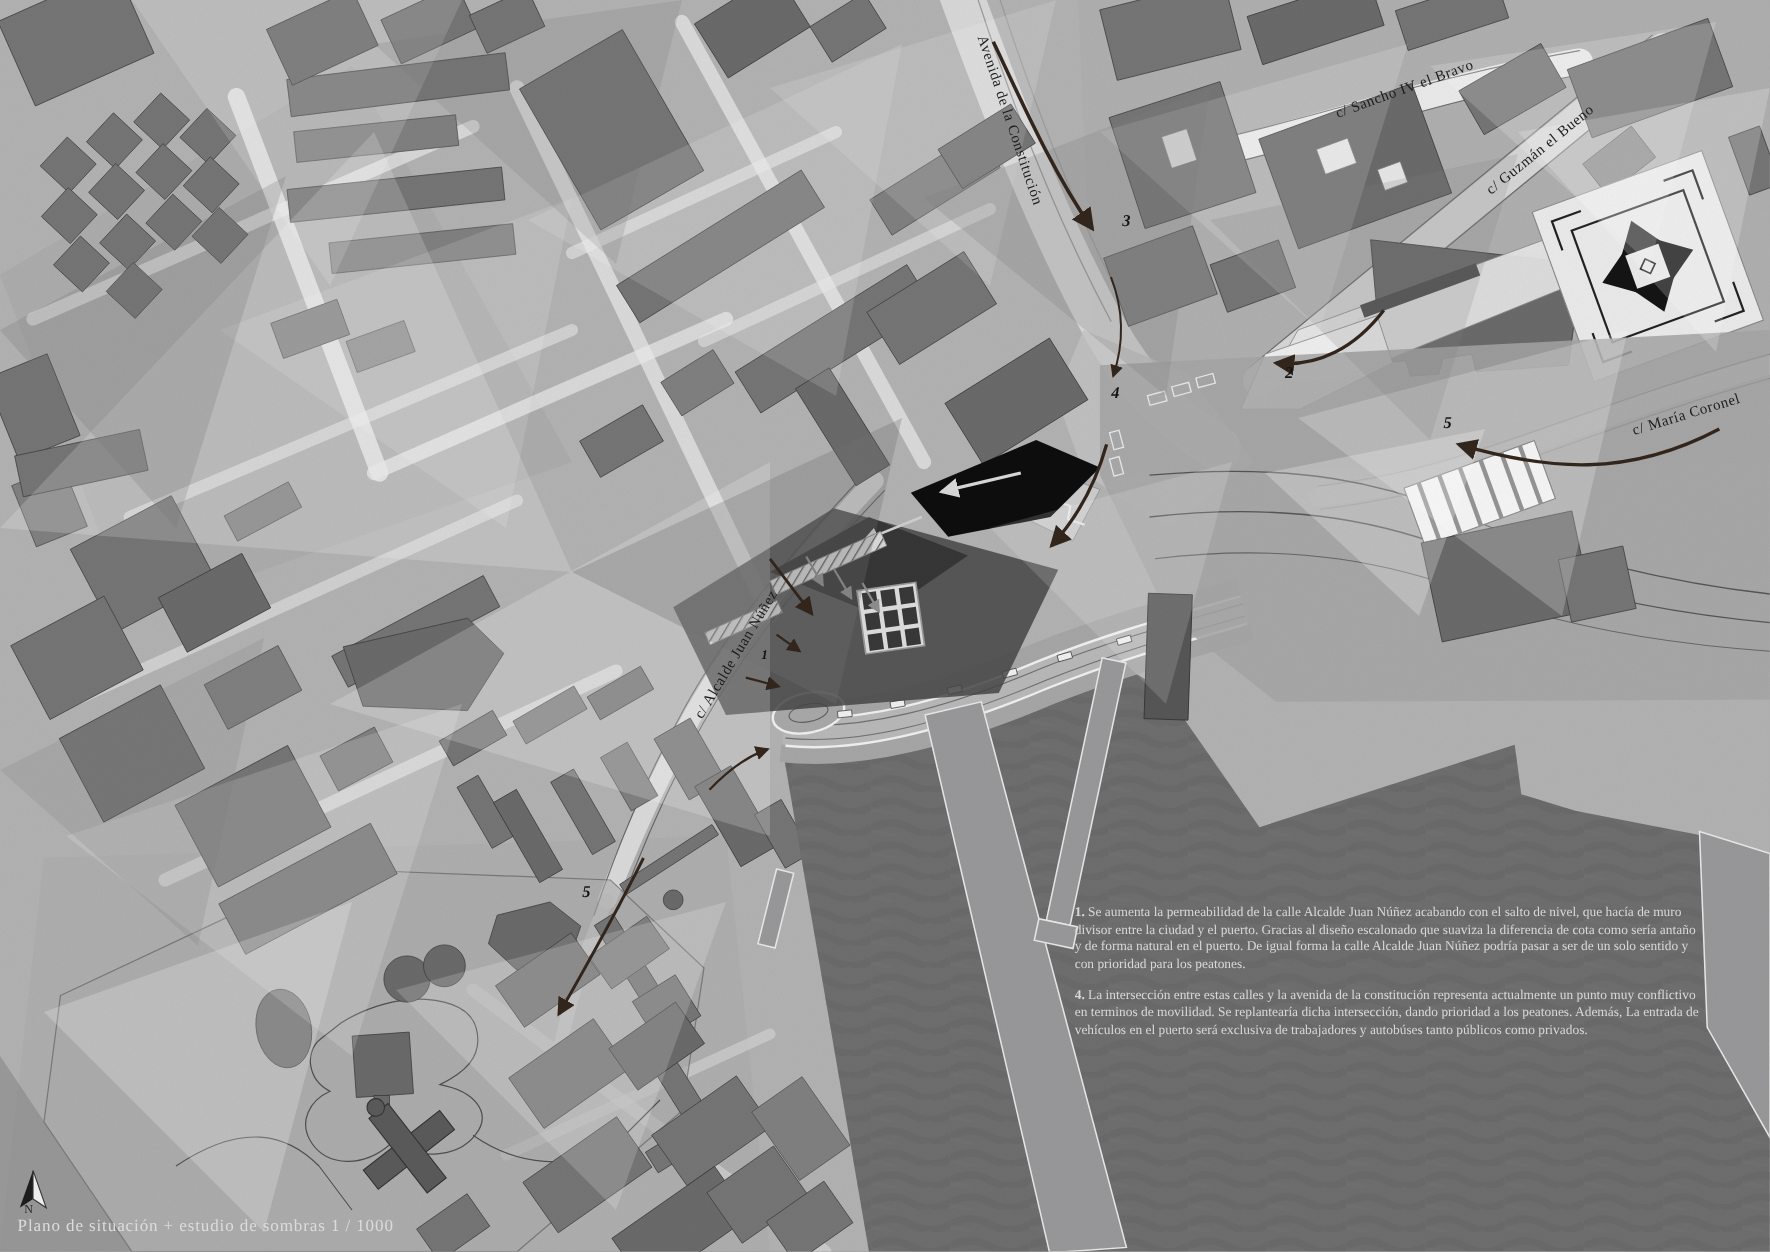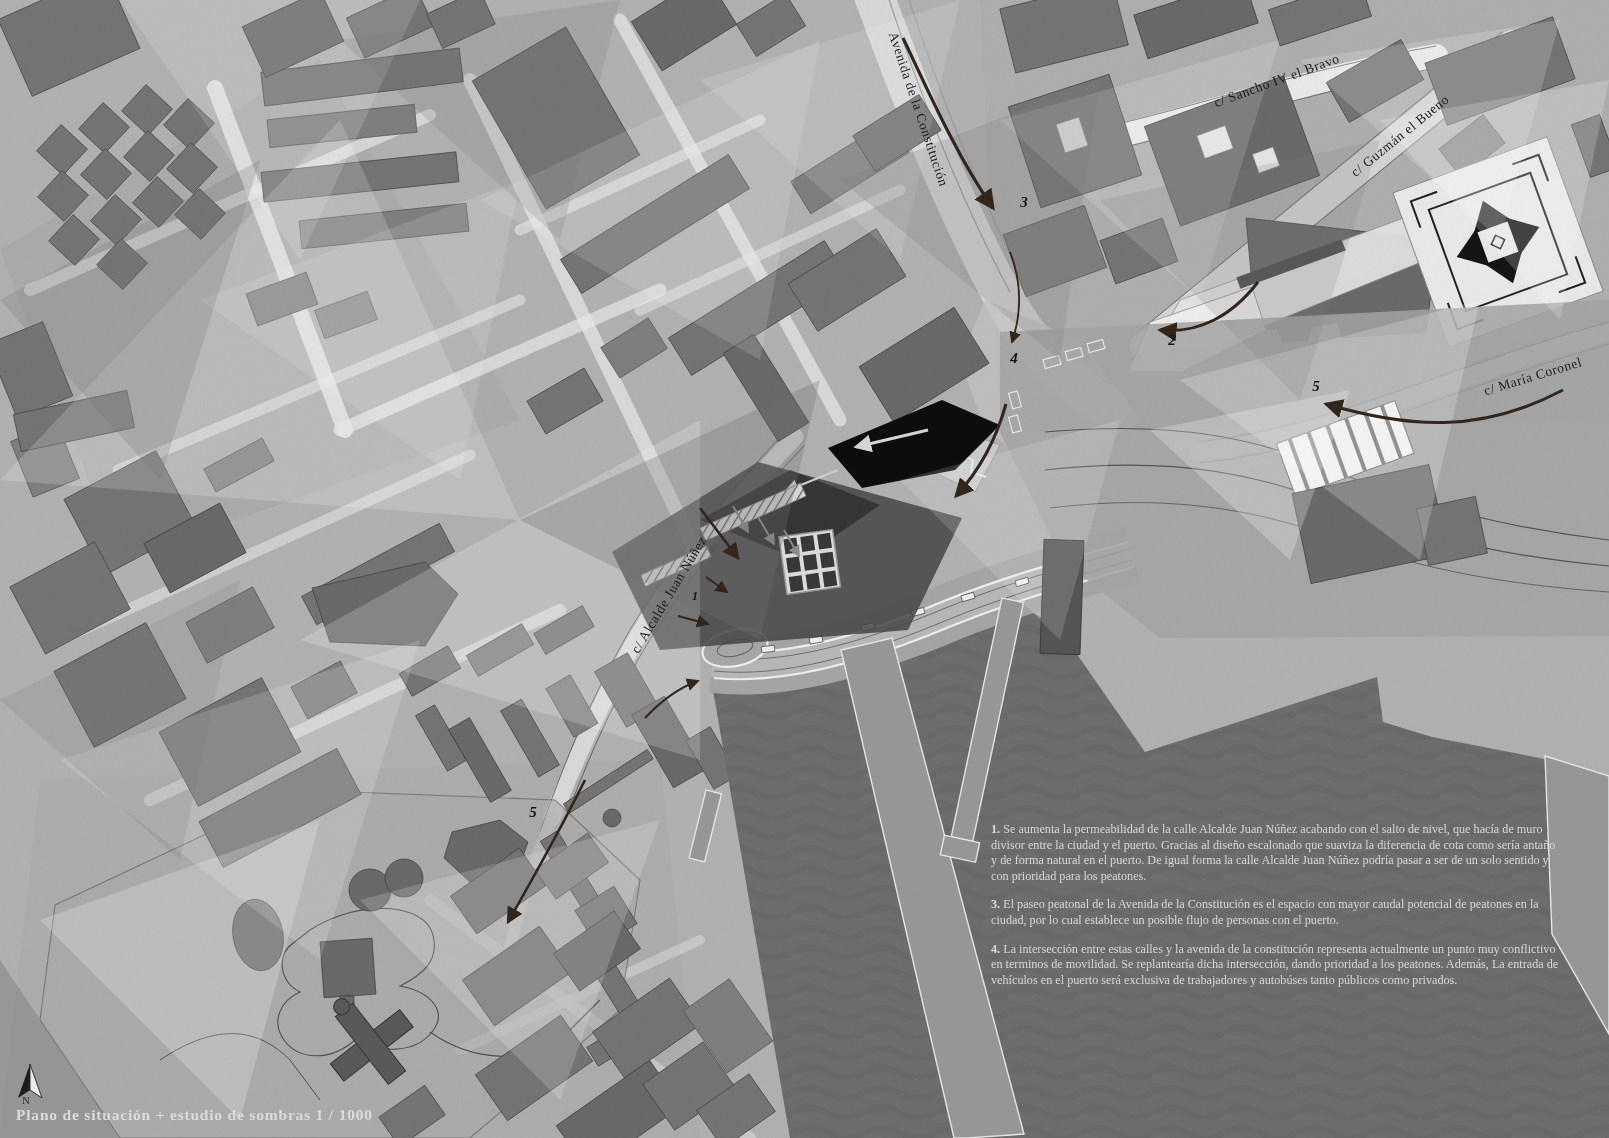--- a/index.html
+++ b/index.html
@@ -7,24 +7,24 @@
         font-family:"Liberation Serif","DejaVu Serif",serif;}
   .plan svg.scene{position:absolute;left:0;top:0;}
   .b{fill:#757575;stroke:#424242;stroke-width:.7;}
   .bd{fill:#6a6a6a;stroke:#3c3c3c;stroke-width:.7;}
   .bl{fill:#808080;stroke:#4a4a4a;stroke-width:.6;}
   .street-label{position:absolute;color:#1c1c1c;font-size:13.5px;letter-spacing:.6px;
         white-space:nowrap;transform-origin:left top;}
   .marker{position:absolute;transform:translate(-50%,-50%);font-style:italic;font-weight:700;
         font-size:15px;color:#141414;}
   .notes{position:absolute;left:977px;top:822px;width:570px;color:#d8d8d8;
-        font-size:12.2px;line-height:1.28;margin-left:14px;}
+        font-size:12.2px;line-height:1.28;}
   .notes p{margin:0 0 13px 0;}
   .notes b{font-weight:700;}
-  .map-title{position:absolute;left:16px;top:1106px;font-size:15.5px;letter-spacing:.8px;color:#dcdcdc;font-weight:bold;}
+  .map-title{position:absolute;left:16px;top:1106px;font-size:15.5px;letter-spacing:.8px;color:#dcdcdc;}
   .north-n{position:absolute;left:22px;top:1094px;font-size:11px;color:#2e2e2e;}
 </style>
 </head>
 <body>
 
 <div class="plan">
 
 <svg class="scene" width="1609" height="1138" viewBox="0 0 1609 1138">
   <defs>
     <marker id="ah" viewBox="0 0 10 10" refX="8.5" refY="5" markerWidth="6.5" markerHeight="6.5" orient="auto-start-reverse">
@@ -371,20 +371,19 @@
 
   <div class="marker" style="left:695px;top:596px;font-size:12px;">1</div>
   <div class="marker" style="left:1172px;top:340px;">2</div>
   <div class="marker" style="left:1024px;top:202px;">3</div>
   <div class="marker" style="left:1014px;top:358px;">4</div>
   <div class="marker" style="left:1316px;top:386px;">5</div>
   <div class="marker" style="left:533px;top:812px;">5</div>
 
   <div class="notes">
     <p><b>1.</b> <span>Se aumenta la permeabilidad de la calle Alcalde Juan Núñez acabando con el salto de nivel, que hacía de muro divisor entre la ciudad y el puerto. Gracias al diseño escalonado que suaviza la diferencia de cota como sería antaño y de forma natural en el puerto. De igual forma la calle Alcalde Juan Núñez podría pasar a ser de un solo sentido y con prioridad para los peatones.</span></p>
-    <p><b>3.</b> <span>El paseo peatonal de la Avenida de la Constitución es el espacio con mayor caudal potencial de peatones en la ciudad, por lo cual establece un posible flujo de personas con el puerto.</span></p>
     <p><b>4.</b> <span>La intersección entre estas calles y la avenida de la constitución representa actualmente un punto muy conflictivo en terminos de movilidad. Se replantearía dicha intersección, dando prioridad a los peatones. Además, La entrada de vehículos en el puerto será exclusiva de trabajadores y autobúses tanto públicos como privados.</span></p>
   </div>
 
   <div class="map-title">Plano de situación + estudio de sombras 1 / 1000</div>
   <div class="north-n">N</div>
 
 </div>
 
 </body></html>

